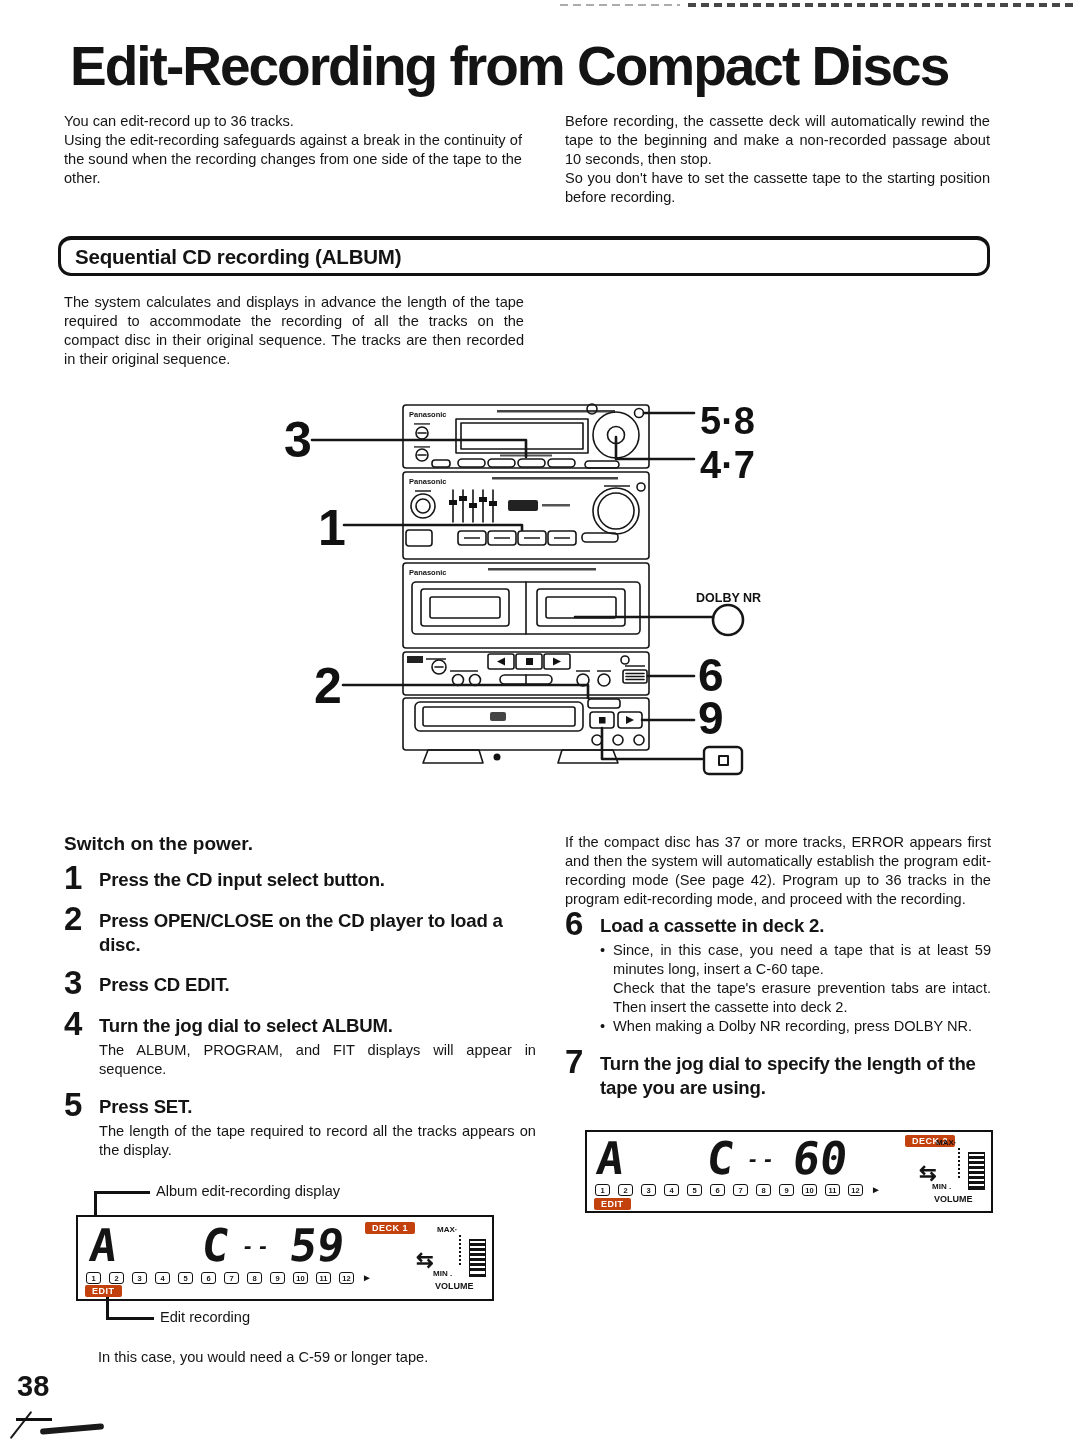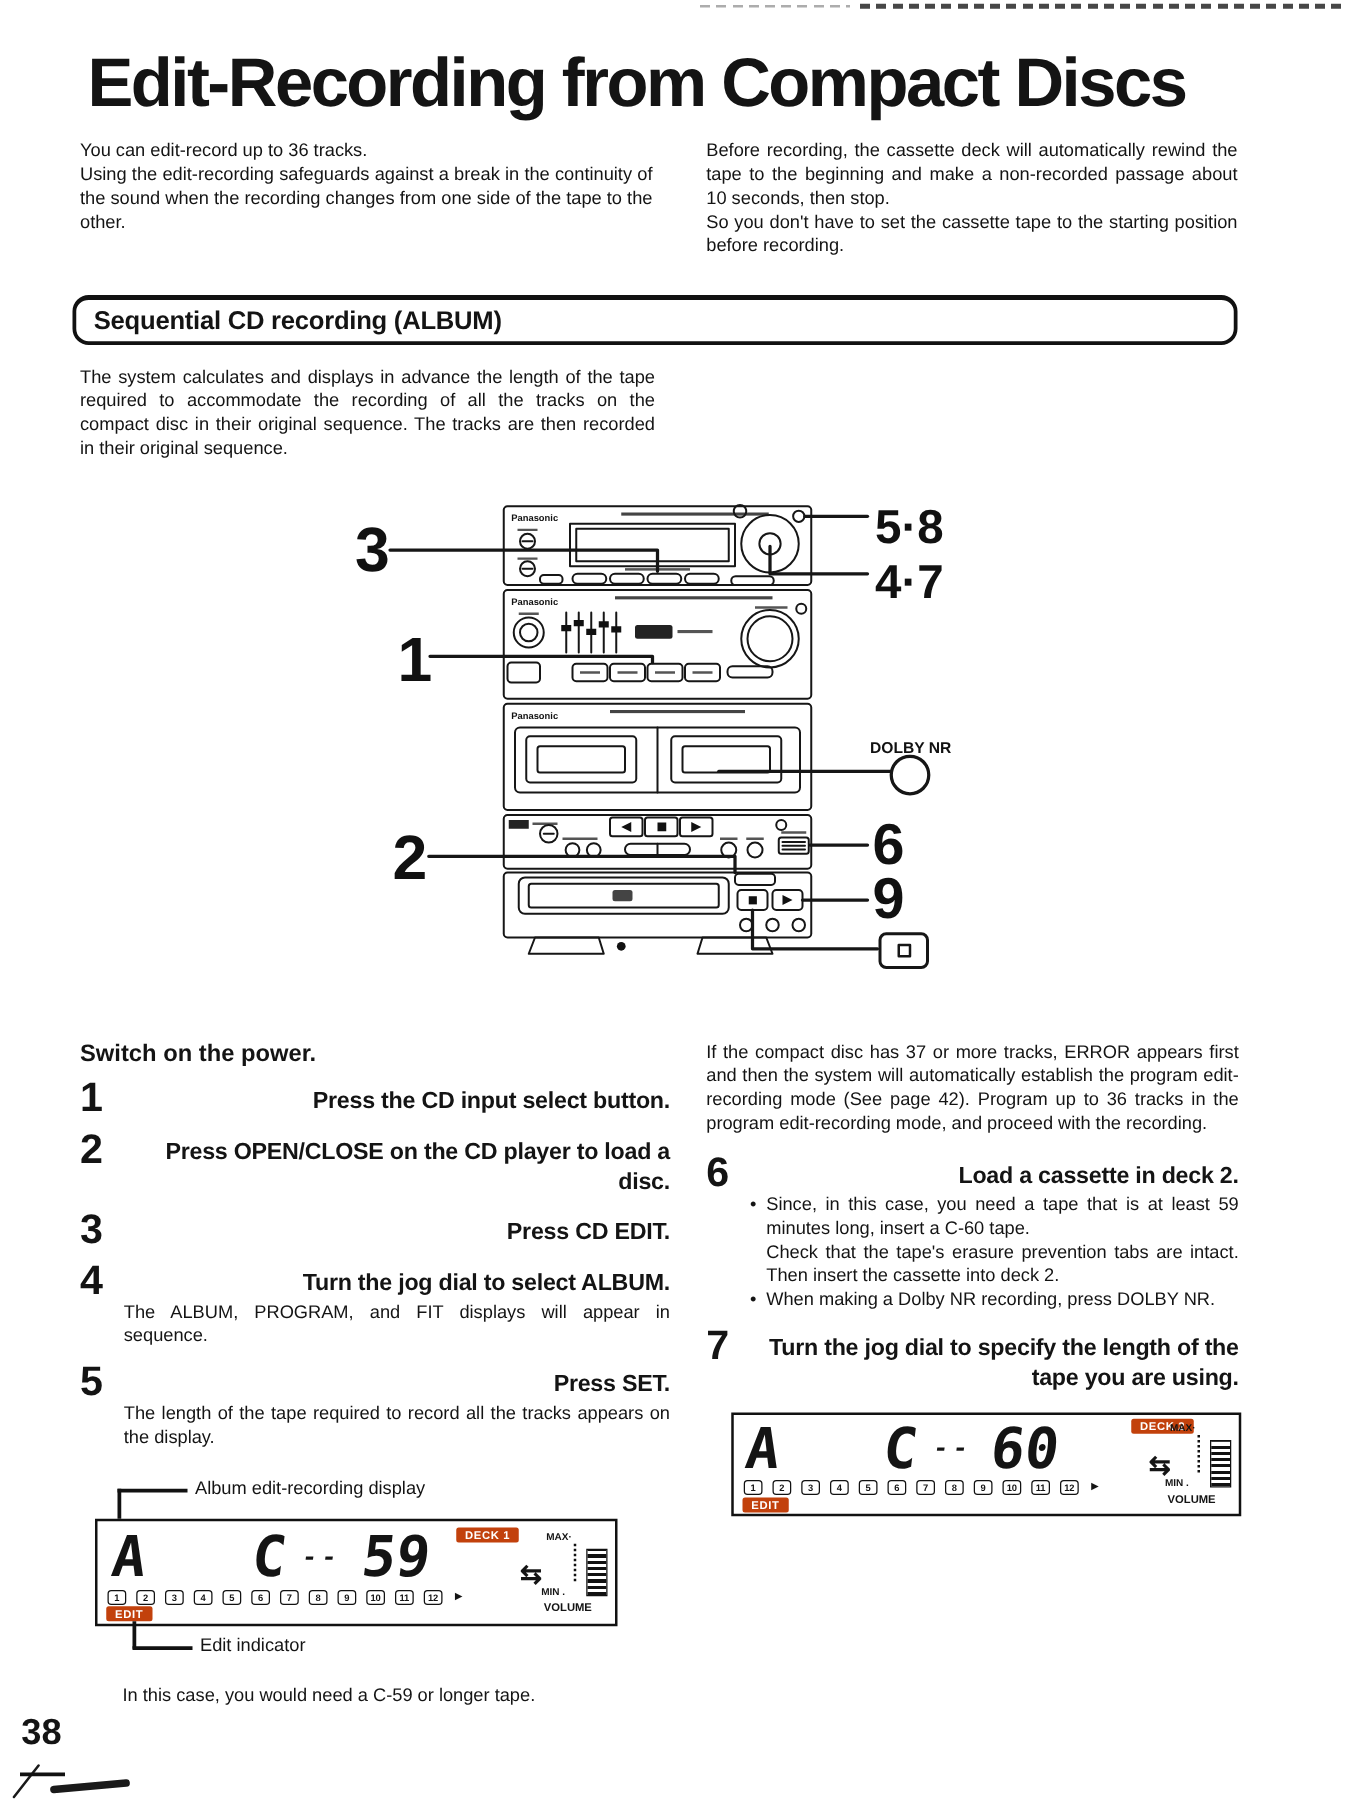--- a/index.html
+++ b/index.html
@@ -8,21 +8,21 @@
   .abs{position:absolute;}
   .title{font-size:55px;font-weight:700;letter-spacing:-2px;white-space:nowrap;}
   .t14{font-size:14.6px;line-height:19px;text-align:justify;}
   .t14 p{margin:0;}
   .secbox{border:3px solid #111;border-top-width:4px;display:flex;align-items:center;}
   .secbox h2{margin:0;padding-left:14px;font-size:20.5px;letter-spacing:-0.2px;}
   .power{font-size:19px;font-weight:700;margin:0 0 8px 0;}
   .step{display:flex;margin-bottom:11px;}
   .step .n{flex:none;width:35px;font-size:33px;line-height:30px;font-weight:700;letter-spacing:-1px;}
   .step .c{flex:1;padding-top:5px;}
-  .step h3{margin:0;font-size:18.6px;line-height:24px;letter-spacing:-0.2px;text-align:right;}
+  .step h3{margin:0;font-size:18.6px;line-height:24px;letter-spacing:-0.2px;}
   .step .b{font-size:14.6px;line-height:19px;margin-top:3px;text-align:justify;}
   .bl{position:relative;padding-left:13px;}
   .bl .dot{position:absolute;left:0;top:0;}
   
   .lcd{position:absolute;border:2.5px solid #111;background:#fff;}
   .lcd .seg{position:absolute;font-family:"DejaVu Sans Mono",monospace;font-weight:700;
             font-size:45px;line-height:45px;transform:skewX(-7deg);}
   .lcd .dashes{position:absolute;font-family:"DejaVu Sans Mono",monospace;font-weight:700;
             font-size:19px;letter-spacing:4px;transform:skewX(-7deg);}
   .lcd .tracks{position:absolute;left:8px;top:52px;display:flex;gap:8px;align-items:center;}
@@ -254,21 +254,21 @@
     <div class="step">
       <div class="n">5</div>
       <div class="c">
         <h3>Press SET.</h3>
         <div class="b">The length of the tape required to record all the tracks appears on the display.</div>
       </div>
     </div>
   </div>
 
   <div class="abs" style="left:565px;top:833px;width:426px;">
-    <div class="t14" style="margin-bottom:14px;">If the compact disc has 37 or more tracks, ERROR appears first and then the system will automatically establish the program edit-recording mode (See page 42). Program up to 36 tracks in the program edit-recording mode, and proceed with the recording.</div>
+    <div class="t14" style="">If the compact disc has 37 or more tracks, ERROR appears first and then the system will automatically establish the program edit-recording mode (See page 42). Program up to 36 tracks in the program edit-recording mode, and proceed with the recording.</div>
     <div class="step">
       <div class="n">6</div>
       <div class="c">
         <h3>Load a cassette in deck 2.</h3>
         <div class="b bl">
           <span class="dot">•</span>
           <span>Since, in this case, you need a tape that is at least 59 minutes long, insert a C-60 tape.</span>
         </div>
         <div class="b bl" style="margin-top:0;">
           <span>Check that the tape's erasure prevention tabs are intact. Then insert the cassette into deck 2.</span>
@@ -350,18 +350,18 @@
       <span class="vmax">MAX·</span>
       <span class="vdots"></span>
       <span class="vbar"></span>
       <span class="vmin">MIN .</span>
       <span class="vlabel">VOLUME</span>
     </div>
   </div>
 
   <div class="abs ptr" style="left:106px;top:1297px;width:2.5px;height:22px;"></div>
   <div class="abs ptr" style="left:106px;top:1317px;width:48px;height:2.5px;"></div>
-  <div class="abs plabel" style="left:160px;top:1309px;">Edit indicator</div>
+  <div class="abs plabel" style="left:160px;top:1309px;">Edit recording</div>
 
   <div class="abs t14" style="left:98px;top:1348px;width:420px;text-align:left;">In this case, you would need a C-59 or longer tape.</div>
 
   <div class="abs pagenum" style="left:16px;top:1370px;">38</div>
 </div>
 
 </body></html>

